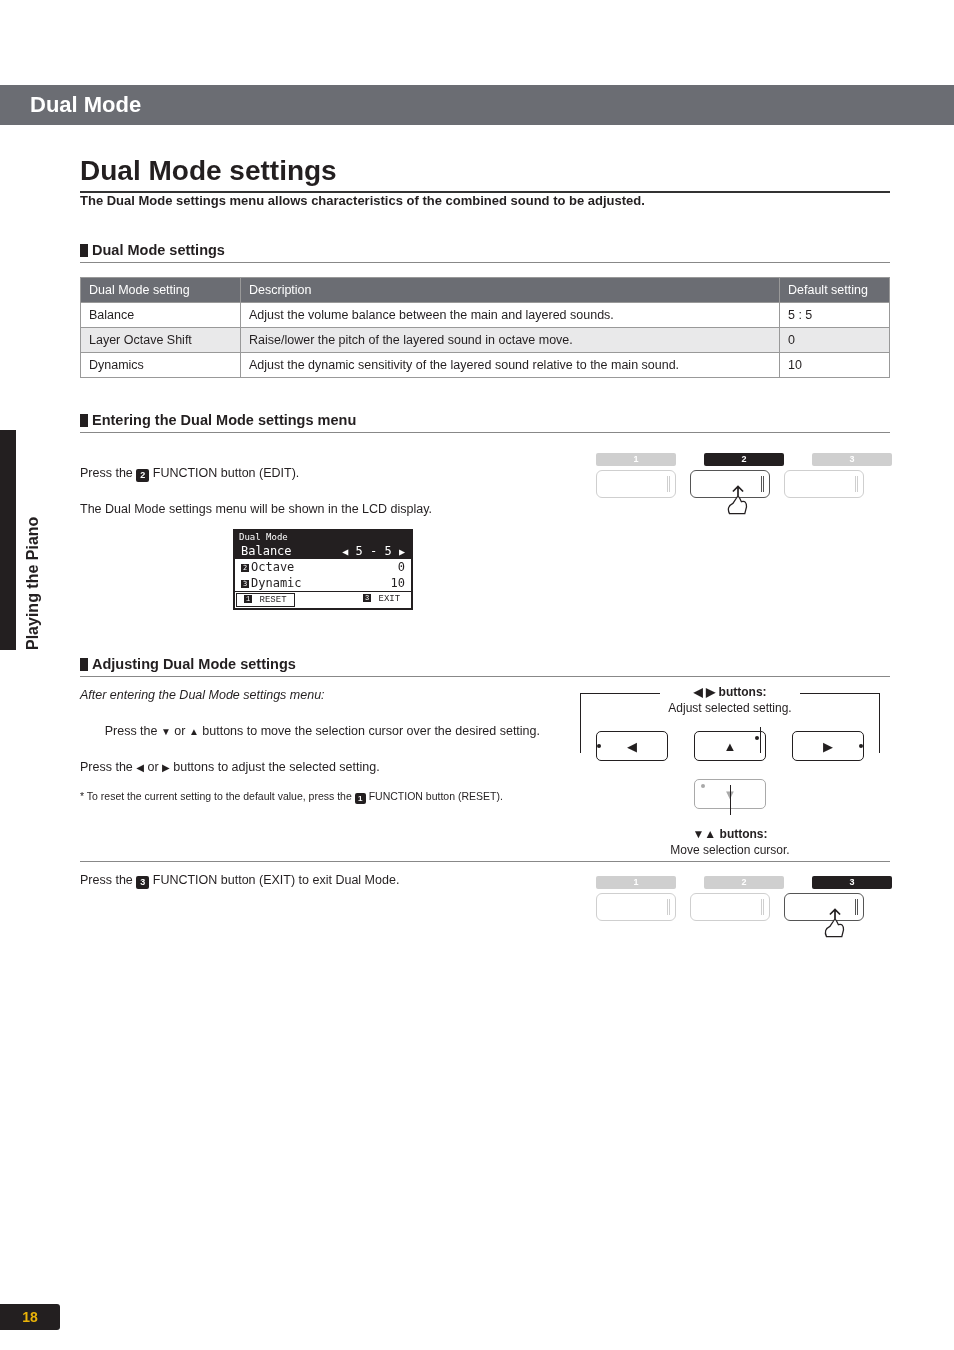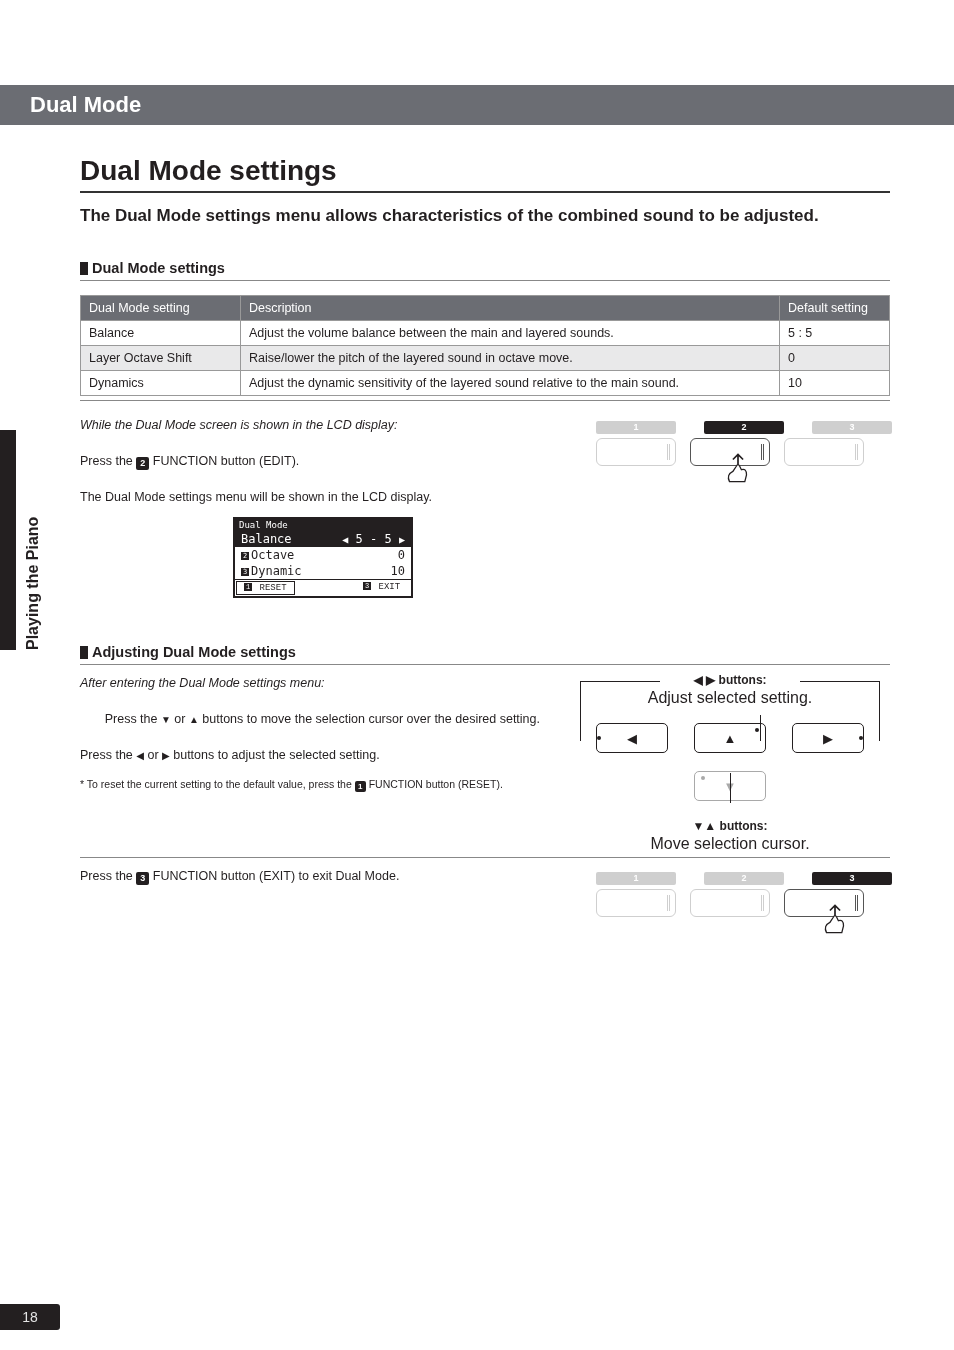--- a/index.html
+++ b/index.html
@@ -5,21 +5,21 @@
   * { box-sizing: border-box; margin: 0; padding: 0; }
   html, body { width: 954px; height: 1350px; background: #fff; font-family: "Segoe UI", "Helvetica Neue", Arial, sans-serif; color: #231f20; }
   .page { position: relative; width: 954px; height: 1350px; }
   
   .banner { position: absolute; left: 0; top: 85px; width: 954px; height: 40px;
             background: #6b6d73; color: #fff; display: flex; align-items: center;
             padding-left: 30px; font-size: 22px; font-weight: 700; }
   .main { position: absolute; left: 80px; top: 155px; width: 810px; }
   .h1 { font-size: 28px; font-weight: 700; color: #231f20; }
   .h1-rule { border-top: 2px solid #333; margin-top: 4px; }
-  .intro { font-size: 17px; font-weight: 700; margin-top: 13px; }
+  .intro { font-size: 13px; font-weight: 700; margin-top: 0; }
   .subh { font-size: 14.5px; font-weight: 700; margin-top: 34px; display: flex; align-items: center; }
   .subh .bar { width: 8px; height: 13px; background: #231f20; margin-right: 4px; }
   .sub-rule { border-top: 1px solid #888; margin-top: 4px; }
   
   table.settings { width: 100%; border-collapse: collapse; margin-top: 14px; font-size: 12.5px; }
   table.settings th { background: #6b6d73; color: #fff; text-align: left; font-weight: 400;
                       padding: 5px 8px; border: 1px solid #999; }
   table.settings td { border: 1px solid #999; padding: 5px 8px; }
   table.settings tr.alt td { background: #e9e9ea; }
   .col1 { width: 160px; }
@@ -37,22 +37,22 @@
   .numblk { display: inline-block; width: 13px; height: 13px; border-radius: 2px;
             background: #231f20; color: #fff; font-size: 9px; font-weight: 700;
             text-align: center; line-height: 13px; vertical-align: -1px; }
   .numgrey { background: #cfcfcf; color:#fff; }
   .tri { font-size: 10px; }
   
   .sidevert { position: absolute; left: 24px; top: 650px; transform: rotate(-90deg);
               transform-origin: left top; font-size: 16px; font-weight: 700; white-space: nowrap; }
   .sidetab { position: absolute; left: 0; top: 430px; width: 16px; height: 220px; background: #231f20; }
   .pagenum-wrap { position: absolute; left: 0; bottom: 20px; width: 60px; height: 26px;
-                  background: #231f20; color: #e5e5e5; display:flex; align-items:center;
-                  justify-content:center; font-size: 14px; font-weight:400; border-radius: 0 3px 3px 0;}
+                  background: #231f20; color: #eab308; display:flex; align-items:center;
+                  justify-content:center; font-size: 14px; font-weight:700; border-radius: 0 3px 3px 0;}
   
   .lcd { width: 180px; border: 2px solid #231f20; background: #fff; margin-top: 10px; font-family: monospace; font-size: 12px; }
   .lcd .titlebar { background: #231f20; color: #fff; font-size: 9px; padding: 1px 4px; }
   .lcd .row { display:flex; justify-content: space-between; padding: 1px 6px; }
   .lcd .row.sel { background: #231f20; color: #fff; }
   .lcd .foot { display:flex; border-top: 1px solid #231f20; }
   .lcd .foot .fbtn { flex:1; text-align:center; font-size:9px; padding:1px 0;font-family:Liberation Mono, monospace; }
   .lcd .foot .sp { flex:1; }
   .minimark { display:inline-block; width:8px; height:8px; background:#231f20; color:#fff;
               font-size:7px; line-height:8px; text-align:center; margin-right:2px; vertical-align:1px;}
@@ -63,30 +63,30 @@
   .fn-row-btns { display:flex; gap: 14px; }
   .fn-btn { width: 80px; height: 28px; border: 1.5px solid #a9a9a9; border-radius: 6px;
             position: relative; }
   .fn-btn .slit { position:absolute; right:5px; top:5px; width:3px; height:16px;
                   border-left:1.5px solid #a9a9a9; border-right:1.5px solid #a9a9a9; }
   .fn-press { position:absolute; width:34px; height:34px; left:125px; top:36px; }
   .fn-press-3 { left: 222px; }
   
   .arrow-diagram { width: 320px; font-size: 12px; text-align:center; position:relative; }
   .arrow-diagram .toplabel { font-weight:700; font-size:12px; }
-  .arrow-diagram .topdesc { font-size:16px; margin-top:2px; }
+  .arrow-diagram .topdesc { font-size:12px; margin-top:2px; }
   .arrow-diagram .btnrow { display:flex; gap: 26px; justify-content:center; margin-top:16px; position:relative;}
   .arrow-diagram .abtn { width: 72px; height: 30px; border:1.5px solid #231f20; border-radius:5px;
                          display:flex; align-items:center; justify-content:center; font-size:13px; position:relative;}
   .arrow-diagram .abtn.grey { border-color:#a9a9a9; color:#a9a9a9; }
   .arrow-diagram .hline { position:absolute; border-top:1px solid #231f20; }
   .arrow-diagram .vline { position:absolute; border-left:1px solid #231f20; }
   .arrow-diagram .single { display:flex; justify-content:center; margin-top:18px; }
   .arrow-diagram .botlabel { font-weight:700; font-size:12px; margin-top:18px;}
-  .arrow-diagram .botdesc { font-size:16px; margin-top:2px;}
+  .arrow-diagram .botdesc { font-size:12px; margin-top:2px;}
   .dot { display:inline-block; width:4px; height:4px; background:#231f20; border-radius:50%; }
   .dot.grey{ background:#a9a9a9;}
 </style>
 </head>
 <body>
 
 <div class="page">
 
   <div class="sidetab"></div>
   <div class="sidevert">Playing the Piano</div>
@@ -129,25 +129,28 @@
           <td>0</td>
         </tr>
         <tr>
           <td>Dynamics</td>
           <td>Adjust the dynamic sensitivity of the layered sound relative to the main sound.</td>
           <td>10</td>
         </tr>
       </tbody>
     </table>
 
+    <div class="subh">
+      <span class="bar"></span>
+      <span>Entering the Dual Mode settings menu</span>
+    </div>
     <div class="sub-rule"></div>
 
     <div class="sec-entering">
       <div class="left">
-        <p class="body-text italic">While the Dual Mode screen is shown in the LCD display:</p>
         <p class="body-text" style="margin-top:16px;">
           <span>Press the </span><span class="numblk">2</span><span> FUNCTION button (EDIT).</span>
         </p>
         <p class="body-text" style="margin-top:16px;">The Dual Mode settings menu will be shown in the LCD display.</p>
 
         <div style="display:flex; justify-content:center;">
         <div class="lcd">
           <div class="titlebar">Dual Mode</div>
           <div class="row sel">
             <span>Balance</span>

